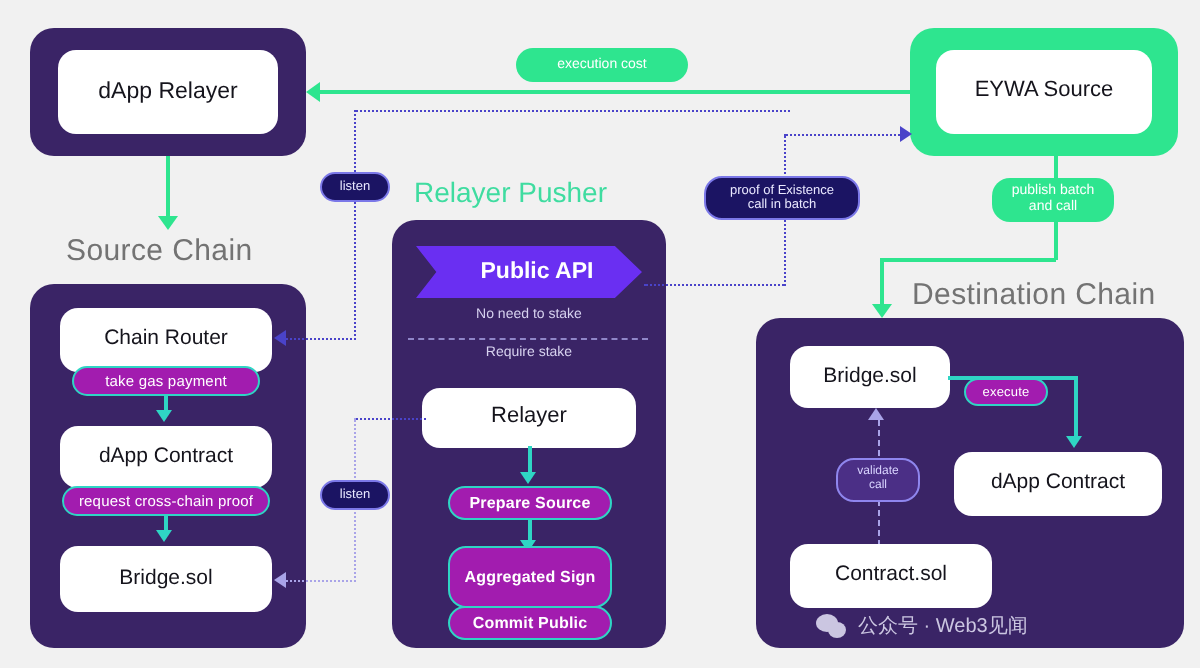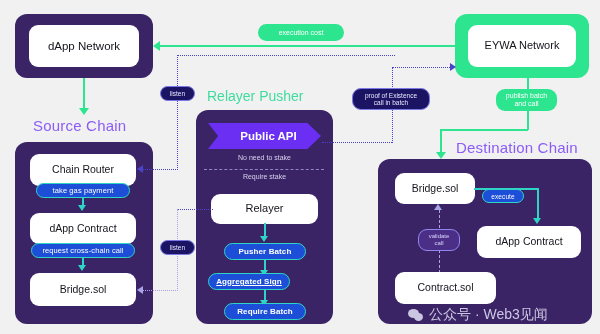--- a/index.html
+++ b/index.html
@@ -30,36 +30,36 @@
     border-radius:9px;
     display:flex;align-items:center;justify-content:center;
     color:#15141c;
     box-sizing:border-box;
     text-align:center;
     line-height:1.05;
   }
 
   .chain-label{
     position:absolute;
-    color:#8b5cf6;
+    color:#737373;
     font-size:15px;
     letter-spacing:.2px;
     white-space:nowrap;
   }
   .net-label{
     position:absolute;
     color:#3fdca0;
     font-size:14px;
     white-space:nowrap;
   }
 
   
   .teal-pill{
     position:absolute;
-    background:#1d4ed8;
+    background:#a21caf;
     border:1.4px solid #2fd5c4;
     border-radius:9px;
     color:#ffffff;
     font-size:7.5px;
     display:flex;align-items:center;justify-content:center;
     box-sizing:border-box;
     white-space:nowrap;
     letter-spacing:.1px;
     z-index:6;
   }
@@ -150,93 +150,93 @@
   .ar-right-blue{border-top:4px solid transparent;border-bottom:4px solid transparent;border-left:6px solid #4a43c9;}
   .ar-left-lav{border-top:4px solid transparent;border-bottom:4px solid transparent;border-right:6px solid #a9a4e8;}
   .ar-down-teal{border-left:4.5px solid transparent;border-right:4.5px solid transparent;border-top:6px solid #2fd5c4;}
   .ar-up-lav{border-left:4.5px solid transparent;border-right:4.5px solid transparent;border-bottom:6px solid #a9a4e8;}
 
   
   .watermark{
     position:absolute;
     display:flex;align-items:center;gap:5px;
     color:#d8d4ec;
-    font-size:14px;
+    font-size:10px;
     opacity:.92;
     z-index:30;
     white-space:nowrap;
   }
   .wechat{
     width:16px;height:13px;position:relative;display:inline-block;
   }
   .wechat .b1{position:absolute;left:0;top:0;width:11px;height:9px;border-radius:50%;background:#d8d4ec;}
   .wechat .b2{position:absolute;left:6px;top:4px;width:9px;height:8px;border-radius:50%;background:#d8d4ec;}
 </style>
 </head>
 <body>
 
 <div id="stage">
 
   <div class="chain-panel" style="left:15px;top:14px;width:138px;height:64px;"></div>
-  <div class="wbox" style="left:29px;top:25px;width:110px;height:42px;font-size:11.5px;">dApp Network</div>
+  <div class="wbox" style="left:29px;top:25px;width:110px;height:42px;font-size:11.5px;">dApp Relayer</div>
 
   <div class="panel-green" style="left:455px;top:14px;width:134px;height:64px;"></div>
-  <div class="wbox" style="left:468px;top:25px;width:108px;height:42px;font-size:11px;">EYWA Network</div>
+  <div class="wbox" style="left:468px;top:25px;width:108px;height:42px;font-size:11px;">EYWA Source</div>
 
   <div class="ln ln-mint-h" style="left:160px;top:45px;width:296px;"></div>
   <div class="arrow ar-left-mint" style="left:153px;top:41px;"></div>
   <div class="green-pill" style="left:258px;top:24px;width:86px;height:17px;">execution cost</div>
 
   <div class="ln ln-mint-v" style="left:83px;top:78px;height:32px;"></div>
   <div class="arrow ar-down-mint" style="left:79px;top:108px;"></div>
 
   <div class="chain-label" style="left:33px;top:117px;">Source Chain</div>
 
   <div class="chain-panel" style="left:15px;top:142px;width:138px;height:182px;"></div>
 
   <div class="wbox" style="left:30px;top:154px;width:106px;height:32px;font-size:10.5px;">Chain Router</div>
 
   <div class="teal-pill" style="left:36px;top:183px;width:94px;height:15px;">take gas payment</div>
   <div class="ln" style="left:82px;top:186px;width:1.6px;height:22px;background:#2fd5c4;"></div>
   <div class="arrow ar-down-teal" style="left:78px;top:205px;"></div>
 
   <div class="wbox" style="left:30px;top:213px;width:106px;height:31px;font-size:10.5px;">dApp Contract</div>
 
-  <div class="teal-pill" style="left:31px;top:243px;width:104px;height:15px;">request cross-chain call</div>
+  <div class="teal-pill" style="left:31px;top:243px;width:104px;height:15px;">request cross-chain proof</div>
   <div class="ln" style="left:82px;top:246px;width:1.6px;height:22px;background:#2fd5c4;"></div>
   <div class="arrow ar-down-teal" style="left:78px;top:265px;"></div>
 
   <div class="wbox" style="left:30px;top:273px;width:106px;height:33px;font-size:10.5px;">Bridge.sol</div>
 
   <div class="net-label" style="left:207px;top:88px;">Relayer Pusher</div>
 
   <div class="chain-panel" style="left:196px;top:110px;width:137px;height:214px;"></div>
 
   <div class="ribbon" style="left:208px;top:123px;width:113px;height:26px;">Public API</div>
 
   <div class="stake-note" style="left:196px;top:154px;width:137px;">No need to stake</div>
   <div class="dash-sep" style="left:204px;top:169px;width:120px;"></div>
   <div class="stake-note" style="left:196px;top:173px;width:137px;">Require stake</div>
 
   <div class="wbox" style="left:211px;top:194px;width:107px;height:30px;font-size:11px;">Relayer</div>
 
   <div class="ln" style="left:264px;top:223px;width:1.6px;height:16px;background:#2fd5c4;"></div>
   <div class="arrow ar-down-teal" style="left:260px;top:236px;"></div>
 
-  <div class="teal-pill bold" style="left:224px;top:243px;width:82px;height:17px;">Pusher Batch</div>
+  <div class="teal-pill bold" style="left:224px;top:243px;width:82px;height:17px;">Prepare Source</div>
 
   <div class="ln" style="left:264px;top:259px;width:1.6px;height:14px;background:#2fd5c4;"></div>
   <div class="arrow ar-down-teal" style="left:260px;top:270px;"></div>
 
-  <div class="teal-pill bold" style="left:208px;top:273px;width:82px;height:17px;text-decoration:underline;">Aggregated Sign</div>
+  <div class="teal-pill bold" style="left:224px;top:273px;width:82px;height:31px;">Aggregated Sign</div>
 
   <div class="ln" style="left:264px;top:289px;width:1.6px;height:14px;background:#2fd5c4;"></div>
   <div class="arrow ar-down-teal" style="left:260px;top:300px;"></div>
 
-  <div class="teal-pill bold" style="left:224px;top:303px;width:82px;height:17px;">Require Batch</div>
+  <div class="teal-pill bold" style="left:224px;top:303px;width:82px;height:17px;">Commit Public</div>
 
   <div class="ln dot-h" style="left:177px;top:55px;width:218px;"></div>
   <div class="ln dot-v" style="left:177px;top:55px;height:115px;"></div>
   <div class="ln dot-h" style="left:143px;top:169px;width:35px;"></div>
   <div class="arrow ar-left-blue" style="left:137px;top:165px;"></div>
   <div class="navy-badge" style="left:160px;top:86px;width:35px;height:15px;">listen</div>
 
   <div class="ln dot-h" style="left:177px;top:209px;width:36px;"></div>
   <div class="ln dot-v-l" style="left:177px;top:209px;height:82px;"></div>
   <div class="ln dot-h-l" style="left:143px;top:290px;width:35px;"></div>

